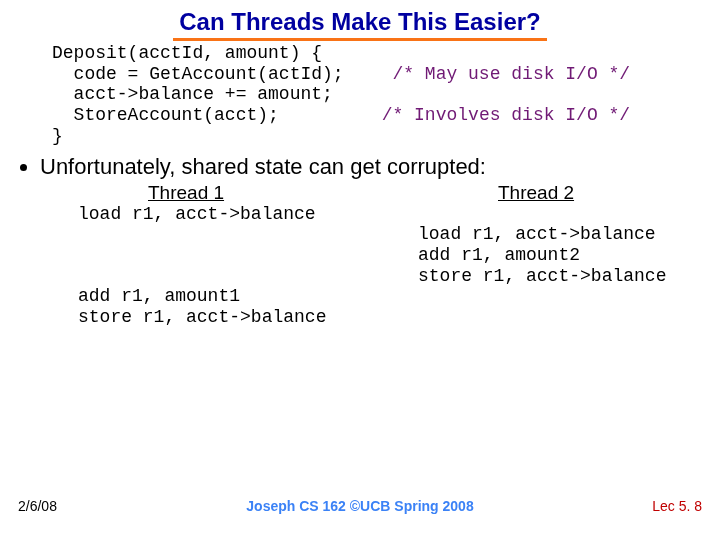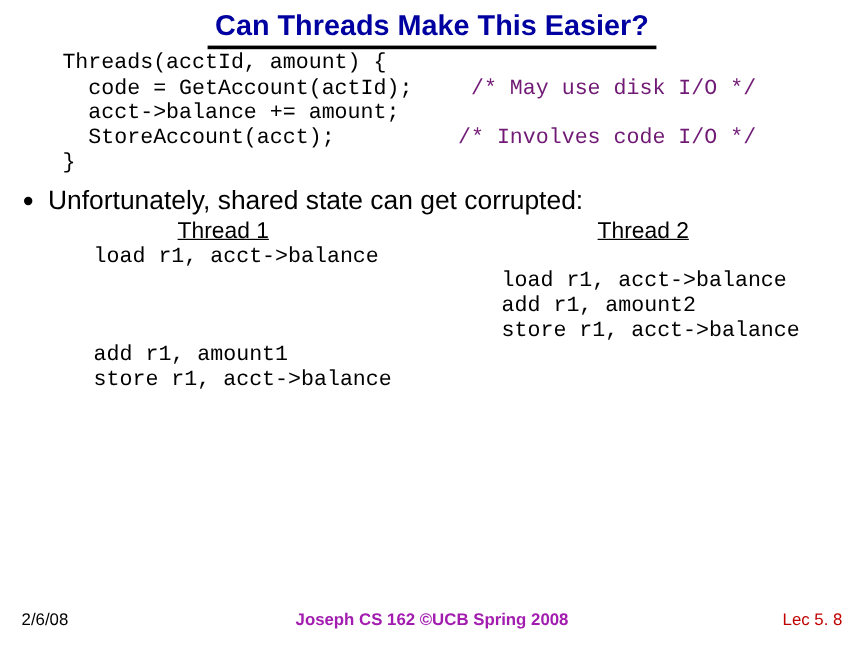--- a/index.html
+++ b/index.html
@@ -21,21 +21,21 @@
     position: relative;
   }
   .title-wrap {
     text-align: center;
   }
   .title {
     display: inline-block;
     color: #0000a0;
     font-size: 24px;
     font-weight: bold;
-    border-bottom: 3px solid #000000;
+    border-bottom: 3px solid #f97316;
     padding: 0 6px 2px 6px;
   }
   ul.top {
     margin: 8px 0 0 0;
     padding: 0 0 0 22px;
     list-style: disc;
     font-size: 22px;
     line-height: 1.15;
   }
   ul.top > li {
@@ -76,43 +76,43 @@
   }
   .th1 { width: 340px; padding-left: 70px; box-sizing: border-box; }
   .th2 { padding-left: 40px; text-align: right; }
   .cols {
     display: flex;
   }
   .col1 { width: 340px; white-space: pre; }
   .col2 { white-space: pre; }
   .footer {
     position: absolute;
-    bottom: 16px;
+    bottom: 26px;
     left: 18px;
     right: 18px;
     font-size: 14px;
   }
   .fl { position: absolute; left: 0; bottom: 0; color: #000; }
-  .fc { text-align: center; color: #a21caf; font-weight: bold; }
+  .fc { text-align: center; color: #3b82f6; font-weight: bold; }
   .fr { position: absolute; right: 0; bottom: 0; color: #c00000; margin-left: 18px; }
 </style>
 </head>
 <body>
 
 <div class="slide">
 
   <div class="title-wrap">
     <span class="title">Can Threads Make This Easier?</span>
   </div>
 
 
-  <div class="code-block"><span>Threads(acctId, amount) {</span>
+  <div class="code-block"><span>Deposit(acctId, amount) {</span>
 <span>  code = GetAccount(actId);</span><span class="cmt"> /* May use disk I/O */</span>
 <span>  acct-&gt;balance += amount;</span>
-<span>  StoreAccount(acct);     </span><span class="cmt"> /* Involves code I/O */</span>
+<span>  StoreAccount(acct);     </span><span class="cmt"> /* Involves disk I/O */</span>
 <span>}</span></div>
 
   <ul class="top">
     <li>Unfortunately, shared state can get corrupted:</li>
   </ul>
 
   <div class="threads-wrap">
     <div class="thread-heads">
       <div class="thread-head th1">Thread 1</div>
       <div class="thread-head th2">Thread 2</div>

